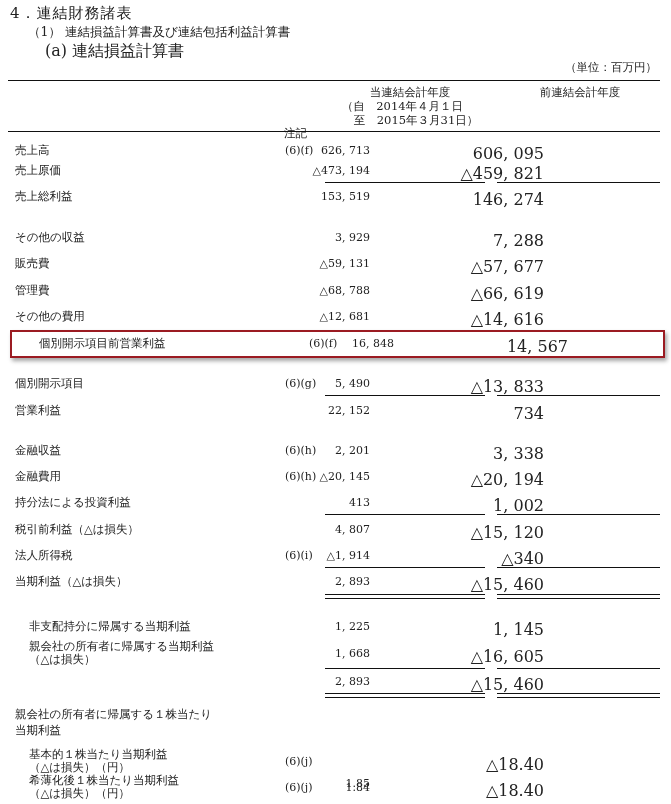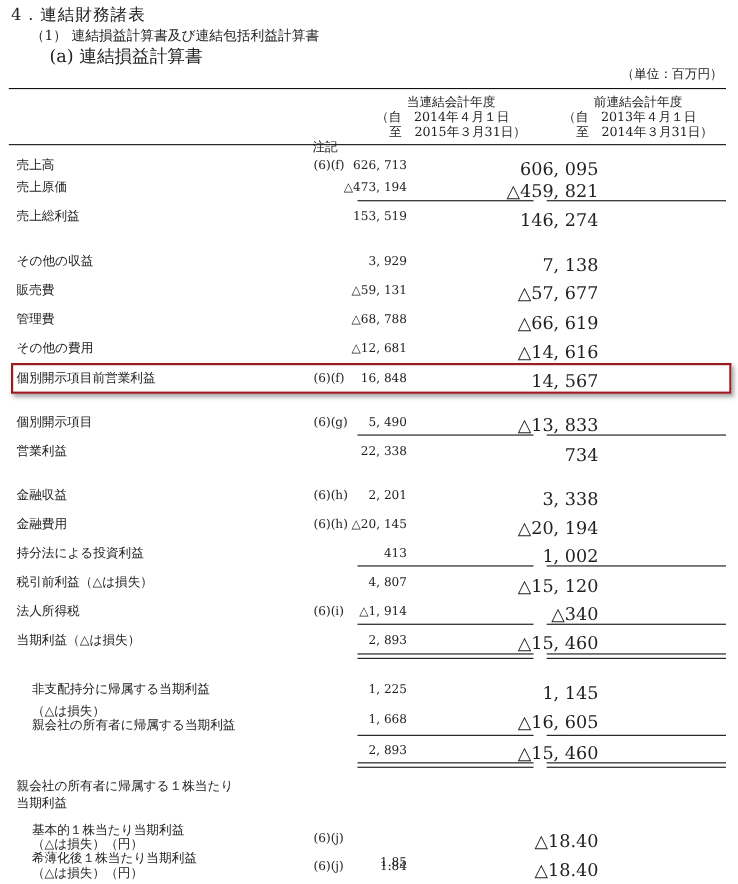--- a/index.html
+++ b/index.html
@@ -48,24 +48,20 @@
 <div class="col-head" style="left:335px; top:85px; width:150px;">
   <div>当連結会計年度</div>
   <div class="period">
     <div>（自　2014年４月１日</div>
     <div style="padding-left:12px;text-align:right;">至　2015年３月31日）</div>
   </div>
 </div>
 
 <div class="col-head" style="left:505px; top:85px; width:150px;">
   <div>前連結会計年度</div>
-  <div class="period">
-    <div>（自　2013年４月１日</div>
-    <div style="padding-left:12px;">至　2014年３月31日）</div>
-  </div>
 </div>
 
 <div class="rule" style="top:131px;"></div>
 
 <div class="row" style="top:144px;">
   <span class="label">売上高</span>
   <span class="note">(6)(f)</span>
   <span class="cur">626, 713</span>
   <span class="prev">606, 095</span>
 </div>
@@ -81,21 +77,21 @@
   <span class="label">売上総利益</span>
   <span class="note"></span>
   <span class="cur">153, 519</span>
   <span class="prev">146, 274</span>
 </div>
 
 <div class="row" style="top:231px;">
   <span class="label">その他の収益</span>
   <span class="note"></span>
   <span class="cur">3, 929</span>
-  <span class="prev">7, 138</span>
+  <span class="prev">7, 288</span>
 </div>
 <div class="row" style="top:257px;">
   <span class="label">販売費</span>
   <span class="note"></span>
   <span class="cur">△59, 131</span>
   <span class="prev">△57, 677</span>
 </div>
 <div class="row" style="top:284px;">
   <span class="label">管理費</span>
   <span class="note"></span>
@@ -103,39 +99,39 @@
   <span class="prev">△66, 619</span>
 </div>
 <div class="row" style="top:310px;">
   <span class="label">その他の費用</span>
   <span class="note"></span>
   <span class="cur">△12, 681</span>
   <span class="prev">△14, 616</span>
 </div>
 
 <div class="highlight"></div>
-<div class="row" style="top:337px;">
+<div class="row" style="top:337px;margin-left:24px;">
   <span class="label">個別開示項目前営業利益</span>
   <span class="note">(6)(f)</span>
   <span class="cur">16, 848</span>
   <span class="prev">14, 567</span>
 </div>
 
 <div class="row" style="top:377px;">
   <span class="label">個別開示項目</span>
   <span class="note">(6)(g)</span>
   <span class="cur">5, 490</span>
   <span class="prev">△13, 833</span>
 </div>
 <div class="uline ucur" style="top:395px;"></div>
 <div class="uline uprev" style="top:395px;"></div>
 <div class="row" style="top:404px;">
   <span class="label">営業利益</span>
   <span class="note"></span>
-  <span class="cur">22, 338</span>
+  <span class="cur">22, 152</span>
   <span class="prev">734</span>
 </div>
 
 <div class="row" style="top:444px;">
   <span class="label">金融収益</span>
   <span class="note">(6)(h)</span>
   <span class="cur">2, 201</span>
   <span class="prev">3, 338</span>
 </div>
 <div class="row" style="top:470px;">
@@ -176,22 +172,22 @@
 <div class="dline uprev" style="top:594px;"></div>
 
 <div class="row" style="top:620px;">
   <span class="label indent">非支配持分に帰属する当期利益</span>
   <span class="note"></span>
   <span class="cur">1, 225</span>
   <span class="prev">1, 145</span>
 </div>
 <div class="row" style="top:640px; height:30px;">
   <span class="label indent" style="top:0;">
+    <div>親会社の所有者に帰属する当期利益</div>
     <div>（△は損失）</div>
-    <div>親会社の所有者に帰属する当期利益</div>
   </span>
   <span class="note"></span>
   <span class="cur" style="top:7px;">1, 668</span>
   <span class="prev" style="top:7px;">△16, 605</span>
 </div>
 <div class="uline ucur" style="top:668px;"></div>
 <div class="uline uprev" style="top:668px;"></div>
 <div class="row" style="top:675px;">
   <span class="label"></span>
   <span class="note"></span>

